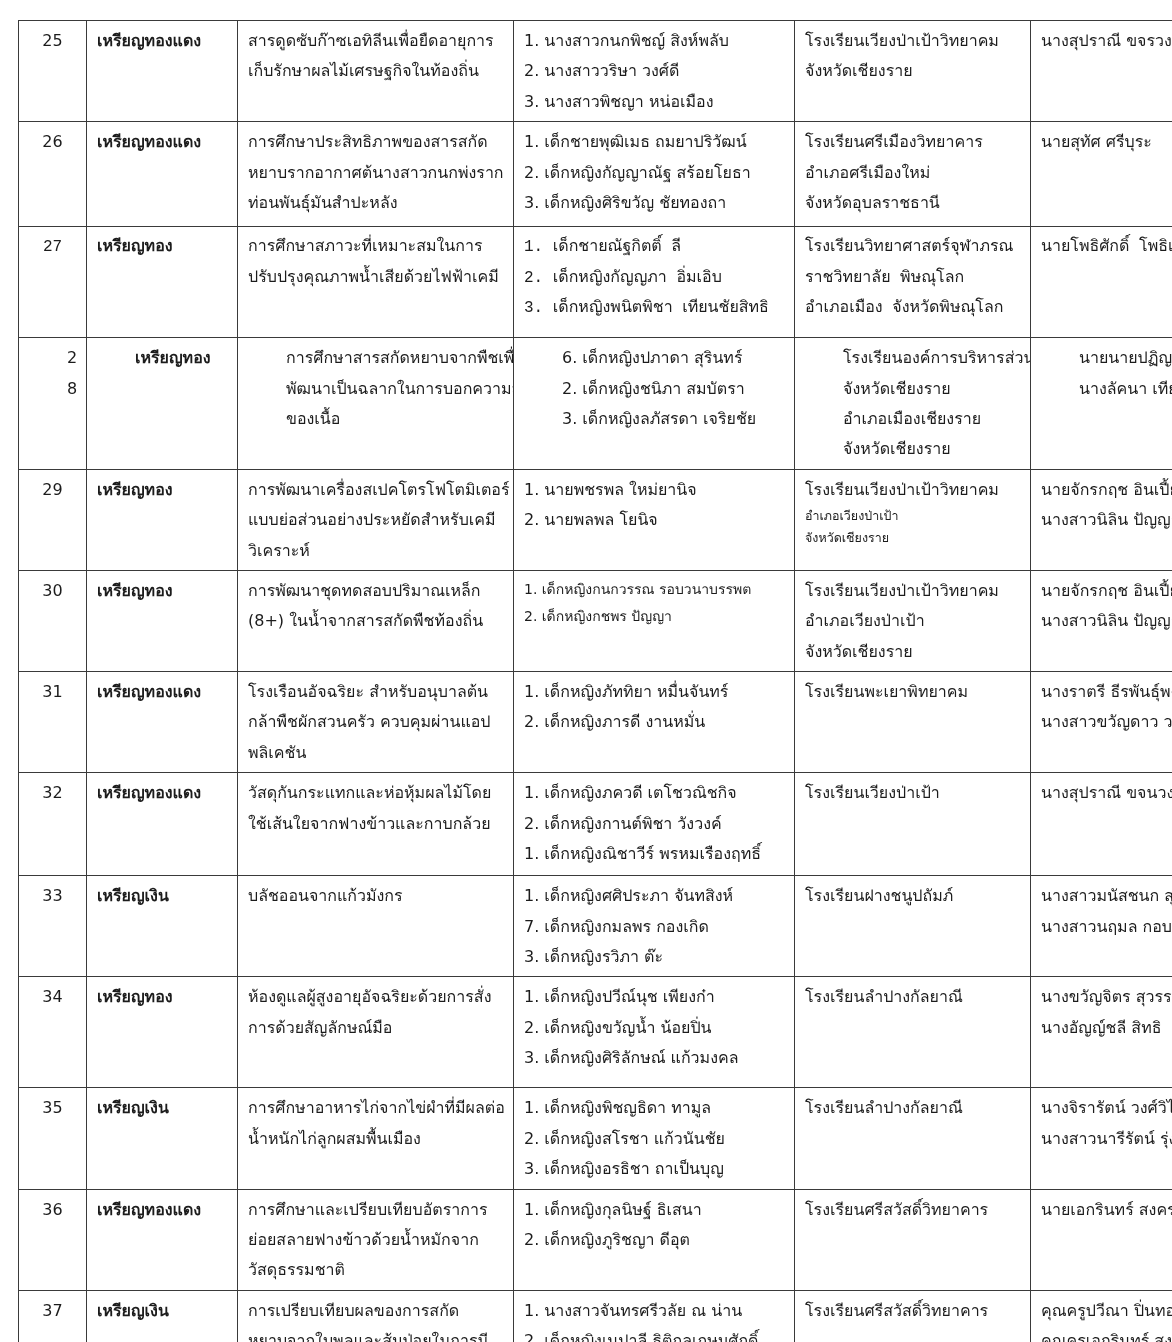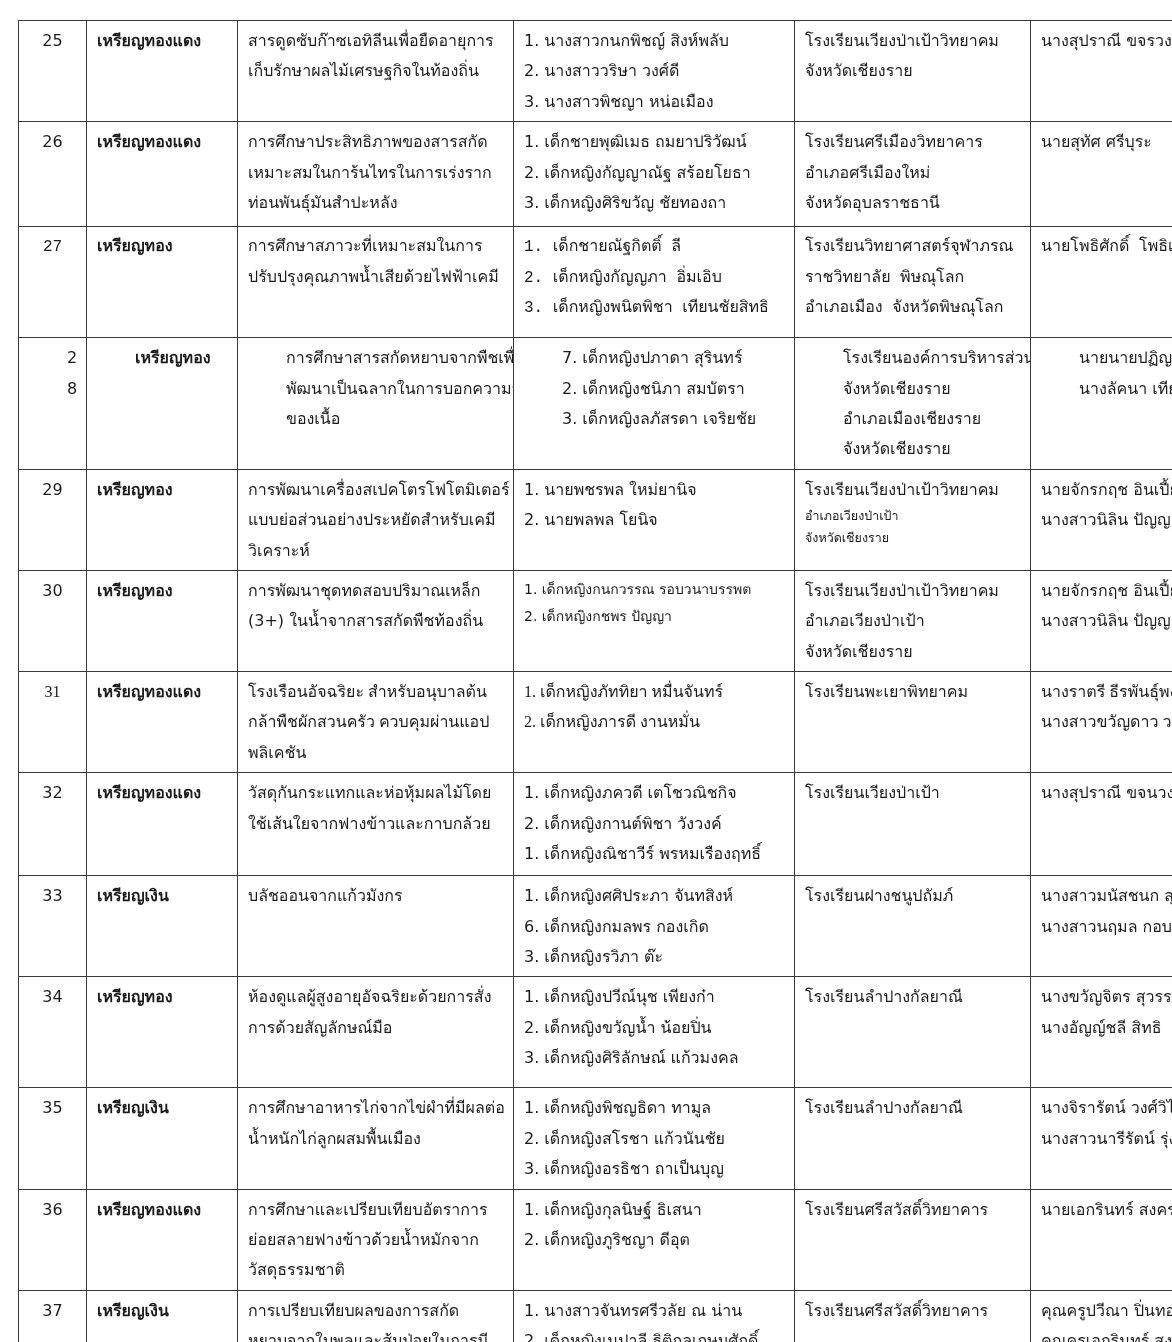--- a/index.html
+++ b/index.html
@@ -40,21 +40,21 @@
   .line { white-space: nowrap; }
   .line.small { font-size: 12.5px; line-height: 1.75; }
   .students-small .line { font-size: 14px; }
   
   tr:nth-child(1)  td { height: 88px; }
   tr:nth-child(2)  td { height: 95px; }
   tr:nth-child(3)  td { height: 101px; font-family: Liberation Mono, monospace; }
   tr:nth-child(4)  td { height: 108px; padding-left: 48px; }
   tr:nth-child(5)  td { height: 84px; }
   tr:nth-child(6)  td { height: 82px; }
-  tr:nth-child(7)  td { height: 83px; font-family: Liberation Serif, serif; }
+  tr:nth-child(7)  td { height: 83px; }
   tr:nth-child(8)  td { height: 93px; }
   tr:nth-child(9)  td { height: 90px; }
   tr:nth-child(10) td { height: 101px; }
   tr:nth-child(11) td { height: 80px; }
   tr:nth-child(12) td { height: 82px; }
   tr:nth-child(13) td { height: 107px; }
   tr:nth-child(14) td { height: 88px; }
 </style>
 </head>
 <body>
@@ -81,21 +81,21 @@
     <td class="col-teachers">
             <div class="line">นางสุปราณี ขจรวงศ์ศรี</div>
           </td>
   </tr>
 
   <tr>
     <td class="col-no">26</td>
     <td class="col-medal">เหรียญทองแดง</td>
     <td class="col-title">
             <div class="line">การศึกษาประสิทธิภาพของสารสกัด</div>
-            <div class="line">เหมาะสมในการ้นไทรในการเร่งราก</div>
+            <div class="line">หยาบรากอากาศต้นางสาวกนกพ่งราก</div>
             <div class="line">ท่อนพันธุ์มันสำปะหลัง</div>
           </td>
     <td class="col-students">
             <div class="line">1. เด็กชายพุฒิเมธ ถมยาปริวัฒน์</div>
             <div class="line">2. เด็กหญิงกัญญาณัฐ สร้อยโยธา</div>
             <div class="line">3. เด็กหญิงศิริขวัญ ชัยทองถา</div>
           </td>
     <td class="col-school">
             <div class="line">โรงเรียนศรีเมืองวิทยาคาร</div>
             <div class="line">อำเภอศรีเมืองใหม่</div>
@@ -130,21 +130,21 @@
 
   <tr>
     <td class="col-no">28</td>
     <td class="col-medal">เหรียญทอง</td>
     <td class="col-title">
             <div class="line">การศึกษาสารสกัดหยาบจากพืชเพื่อ</div>
             <div class="line">พัฒนาเป็นฉลากในการบอกความสด</div>
             <div class="line">ของเนื้อ</div>
           </td>
     <td class="col-students">
-            <div class="line">7. เด็กหญิงปภาดา สุรินทร์</div>
+            <div class="line">6. เด็กหญิงปภาดา สุรินทร์</div>
             <div class="line">2. เด็กหญิงชนิภา สมบัตรา</div>
             <div class="line">3. เด็กหญิงลภัสรดา เจริยชัย</div>
           </td>
     <td class="col-school">
             <div class="line">โรงเรียนองค์การบริหารส่วน</div>
             <div class="line">จังหวัดเชียงราย</div>
             <div class="line">อำเภอเมืองเชียงราย</div>
             <div class="line">จังหวัดเชียงราย</div>
           </td>
     <td class="col-teachers">
@@ -174,21 +174,21 @@
             <div class="line">นายจักรกฤช อินเปี้ย</div>
             <div class="line">นางสาวนิลิน ปัญญาปา</div>
           </td>
   </tr>
 
   <tr>
     <td class="col-no">30</td>
     <td class="col-medal">เหรียญทอง</td>
     <td class="col-title">
             <div class="line">การพัฒนาชุดทดสอบปริมาณเหล็ก</div>
-            <div class="line">(3+) ในน้ำจากสารสกัดพืชท้องถิ่น</div>
+            <div class="line">(8+) ในน้ำจากสารสกัดพืชท้องถิ่น</div>
           </td>
     <td class="col-students students-small">
             <div class="line">1. เด็กหญิงกนกวรรณ รอบวนาบรรพต</div>
             <div class="line">2. เด็กหญิงกชพร ปัญญา</div>
           </td>
     <td class="col-school">
             <div class="line">โรงเรียนเวียงป่าเป้าวิทยาคม</div>
             <div class="line">อำเภอเวียงป่าเป้า</div>
             <div class="line">จังหวัดเชียงราย</div>
           </td>
@@ -240,21 +240,21 @@
   </tr>
 
   <tr>
     <td class="col-no">33</td>
     <td class="col-medal">เหรียญเงิน</td>
     <td class="col-title">
             <div class="line">บลัชออนจากแก้วมังกร</div>
           </td>
     <td class="col-students">
             <div class="line">1. เด็กหญิงศศิประภา จันทสิงห์</div>
-            <div class="line">6. เด็กหญิงกมลพร กองเกิด</div>
+            <div class="line">7. เด็กหญิงกมลพร กองเกิด</div>
             <div class="line">3. เด็กหญิงรวิภา ต๊ะ</div>
           </td>
     <td class="col-school">
             <div class="line">โรงเรียนฝางชนูปถัมภ์</div>
           </td>
     <td class="col-teachers">
             <div class="line">นางสาวมนัสชนก สุยะวงค์</div>
             <div class="line">นางสาวนฤมล กอบแก้ว</div>
           </td>
   </tr>

